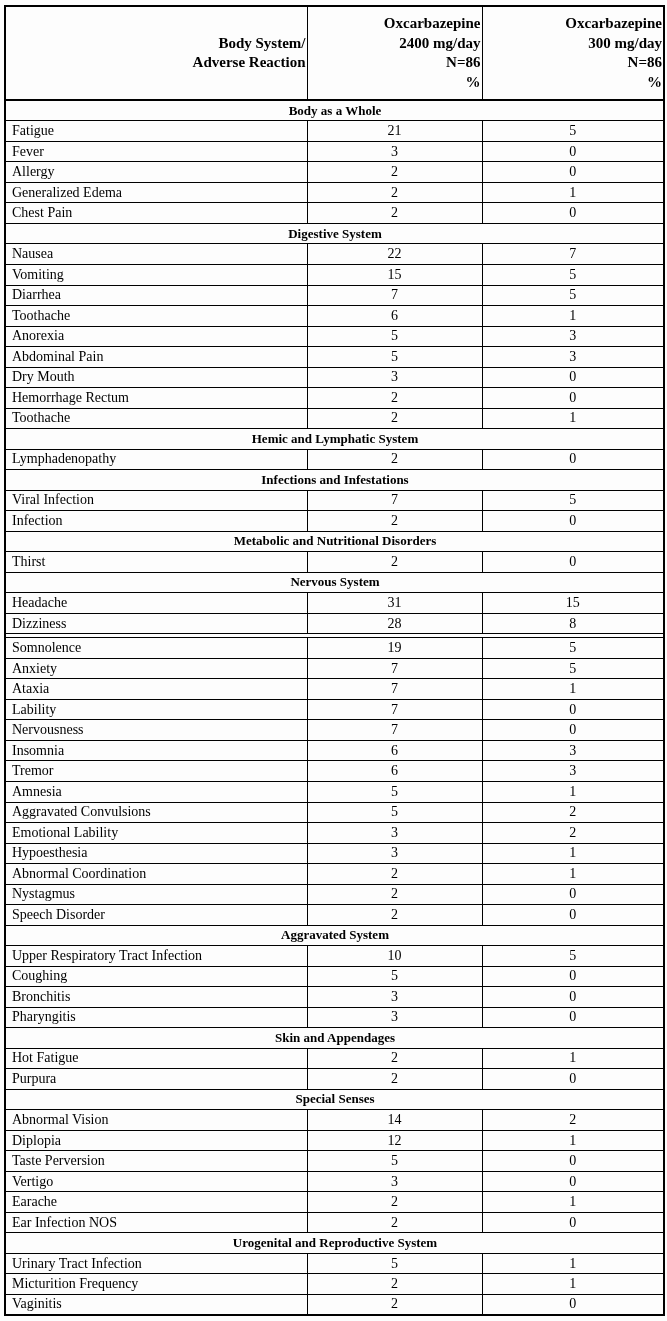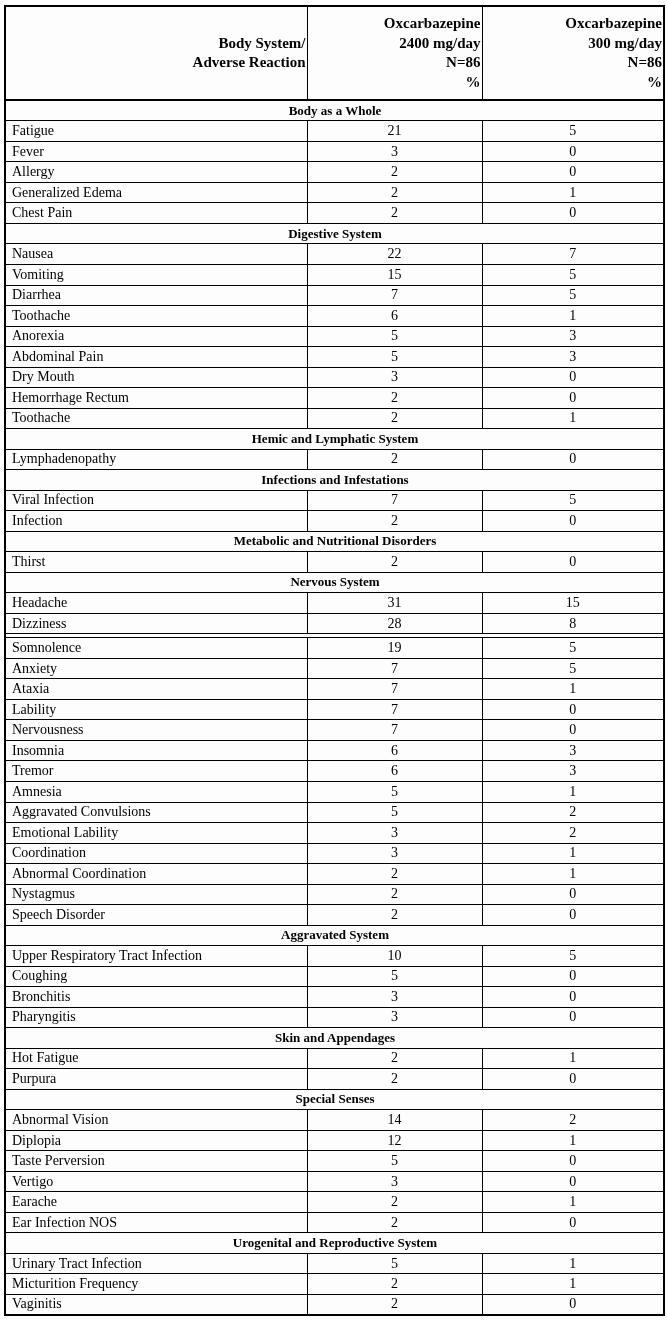--- a/index.html
+++ b/index.html
@@ -248,21 +248,21 @@
           <td class="label-cell">Aggravated Convulsions</td>
           <td class="value-cell">5</td>
           <td class="value-cell">2</td>
         </tr>
         <tr class="data-row">
           <td class="label-cell">Emotional Lability</td>
           <td class="value-cell">3</td>
           <td class="value-cell">2</td>
         </tr>
         <tr class="data-row">
-          <td class="label-cell">Coordination</td>
+          <td class="label-cell">Hypoesthesia</td>
           <td class="value-cell">3</td>
           <td class="value-cell">1</td>
         </tr>
         <tr class="data-row">
           <td class="label-cell">Abnormal Coordination</td>
           <td class="value-cell">2</td>
           <td class="value-cell">1</td>
         </tr>
         <tr class="data-row">
           <td class="label-cell">Nystagmus</td>

